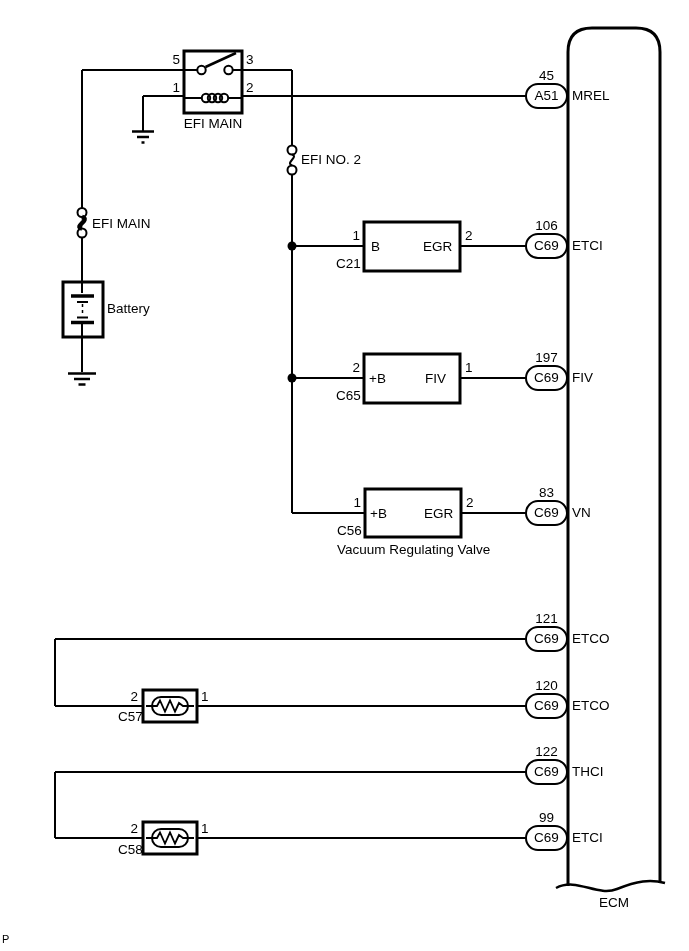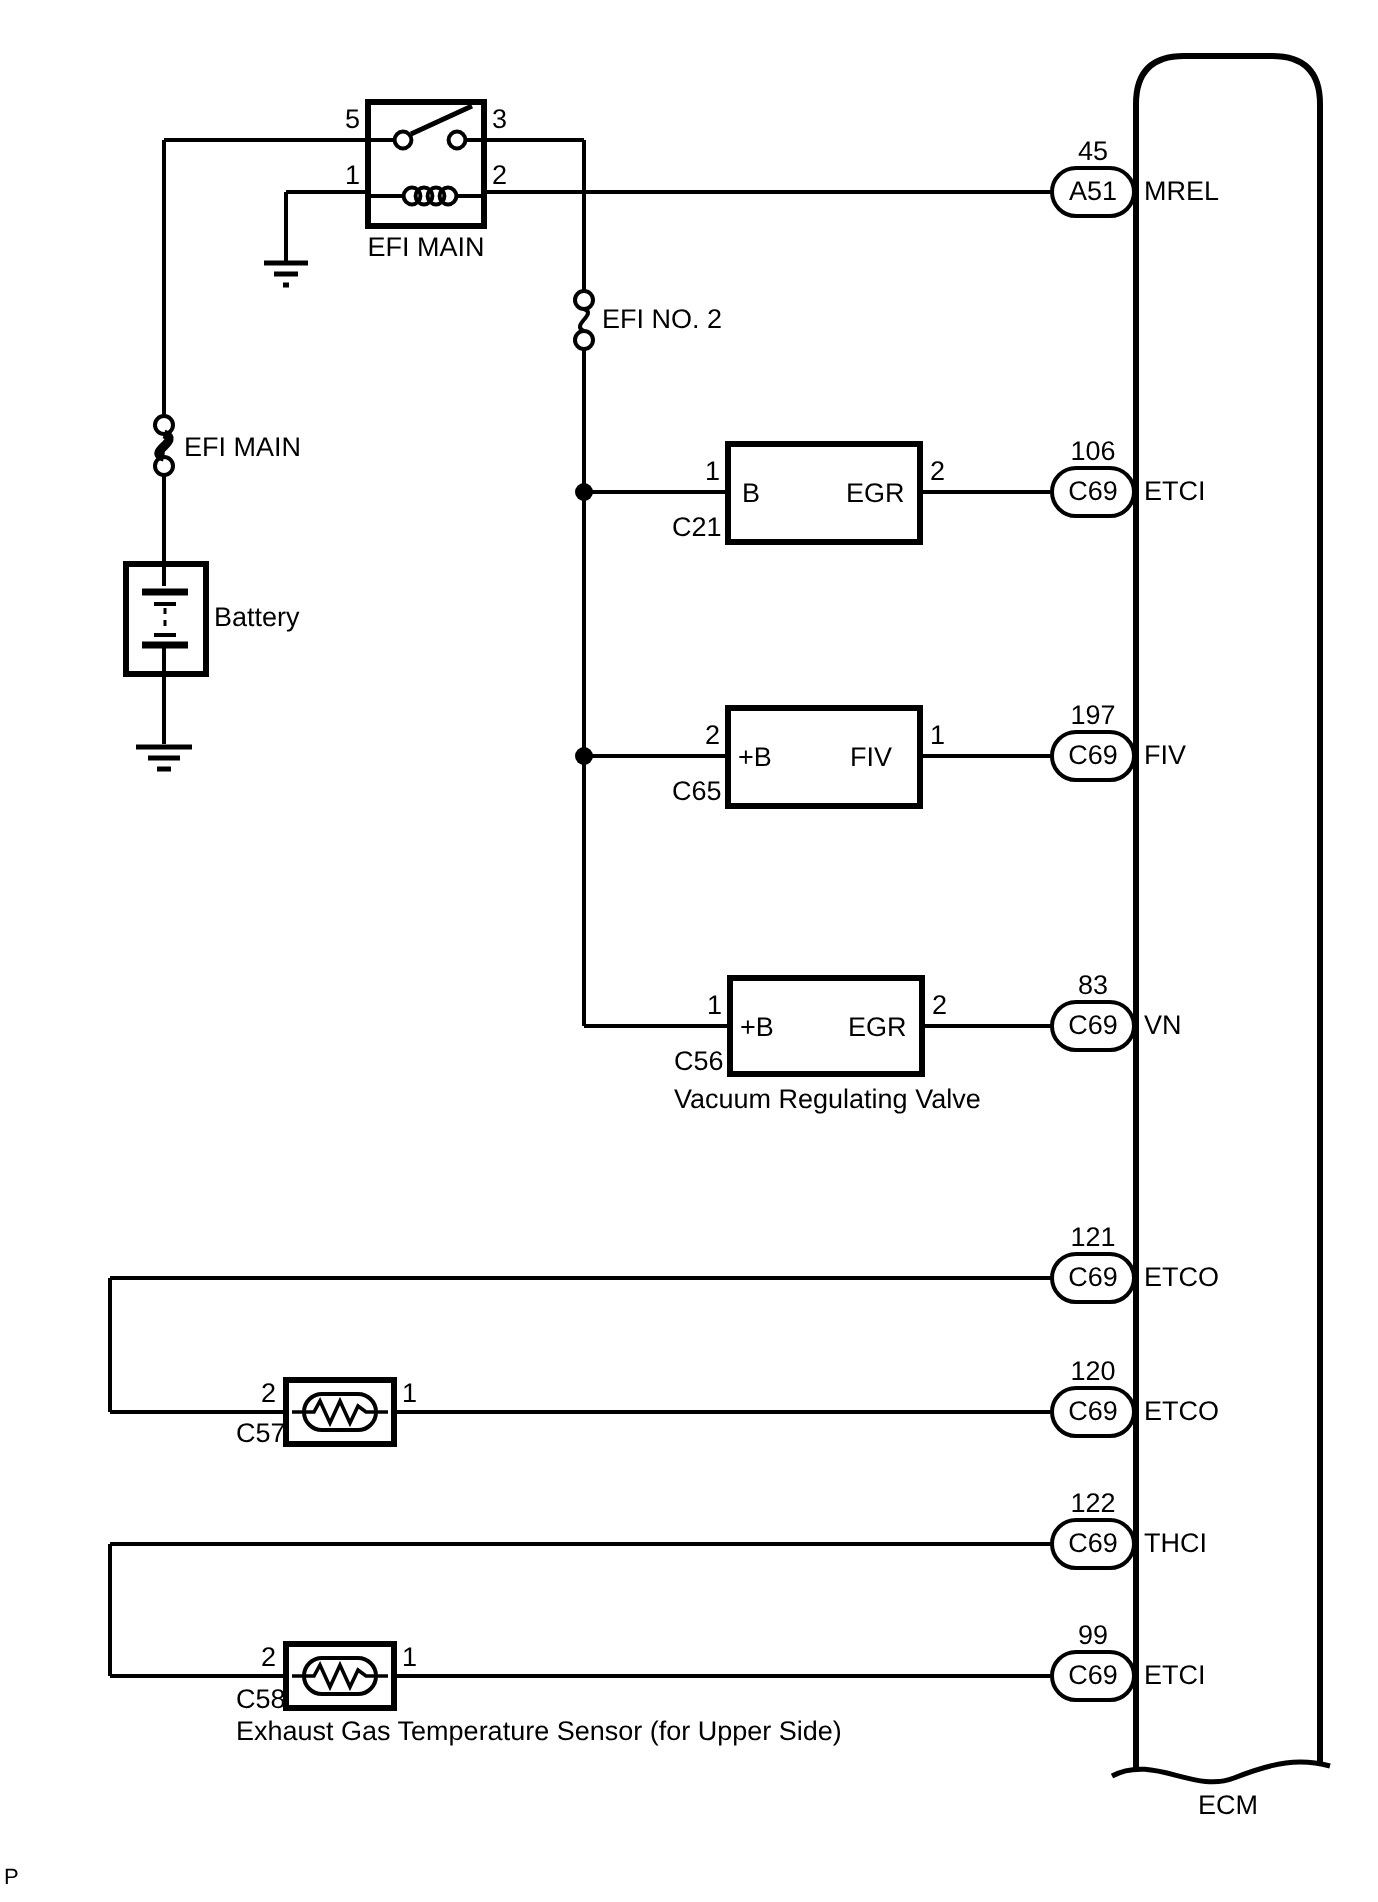--- a/index.html
+++ b/index.html
@@ -215,17 +215,16 @@
   <span class="t" style="left:337px;top:523px">C56</span>
   <span class="t" style="left:337px;top:542px">Vacuum Regulating Valve</span>
 
   <span class="t r" style="left:116px;top:689px;width:22px">2</span>
   <span class="t" style="left:201px;top:689px">1</span>
   <span class="t" style="left:118px;top:709px">C57</span>
 
   <span class="t r" style="left:116px;top:821px;width:22px">2</span>
   <span class="t" style="left:201px;top:821px">1</span>
   <span class="t" style="left:118px;top:842px">C58</span>
-  <span class="t" style="left:118px;top:858px">Exhaust Gas Temperature Sensor (for Upper Side)</span>
 
   <span class="t" style="left:2px;top:932px;font-size:11px">P</span>
 
 </div>
 
 </body></html>

